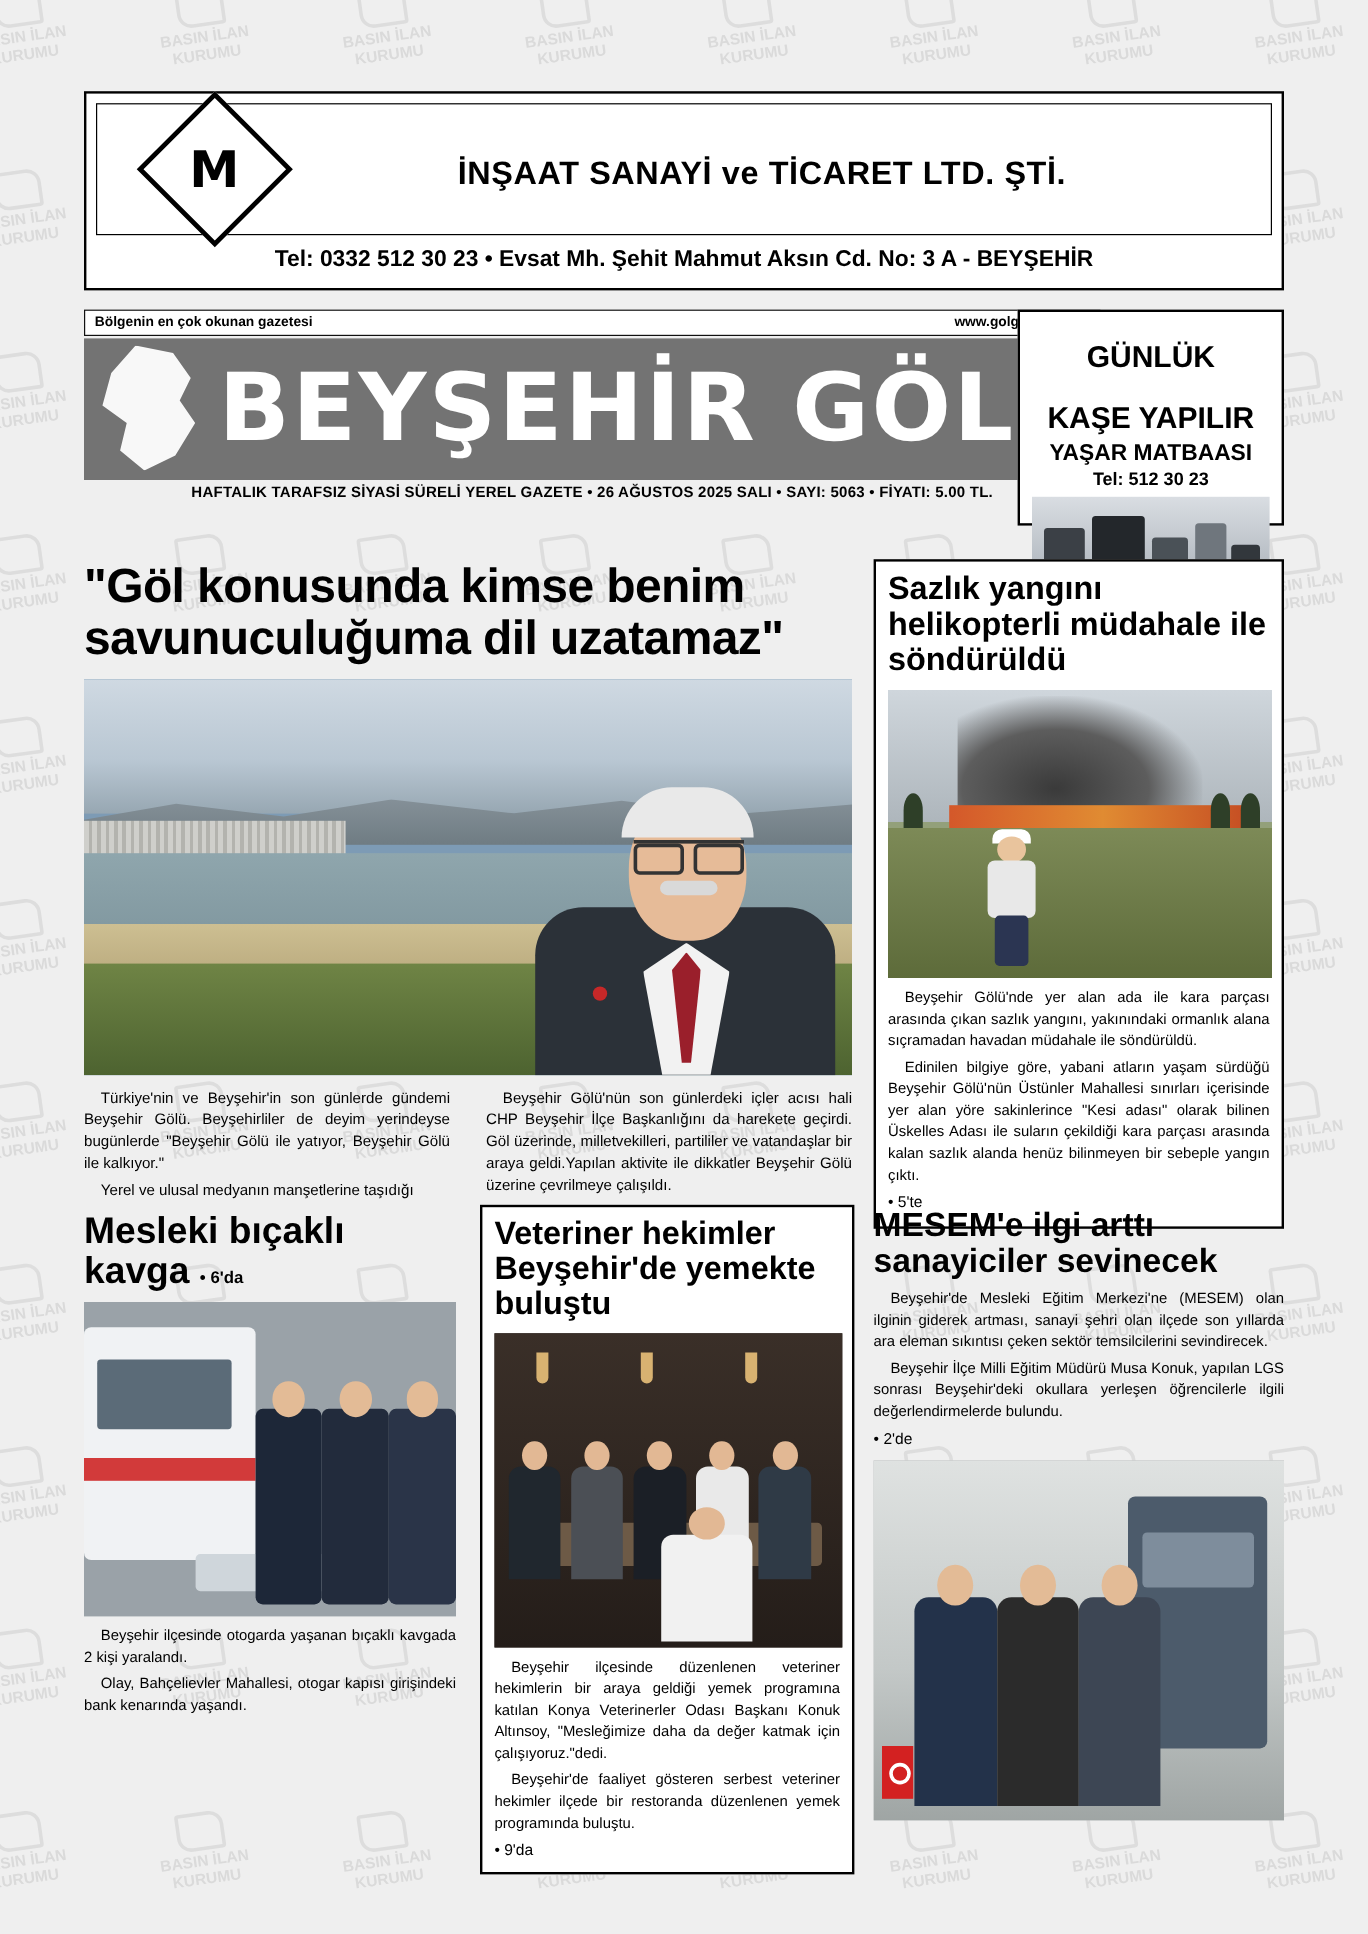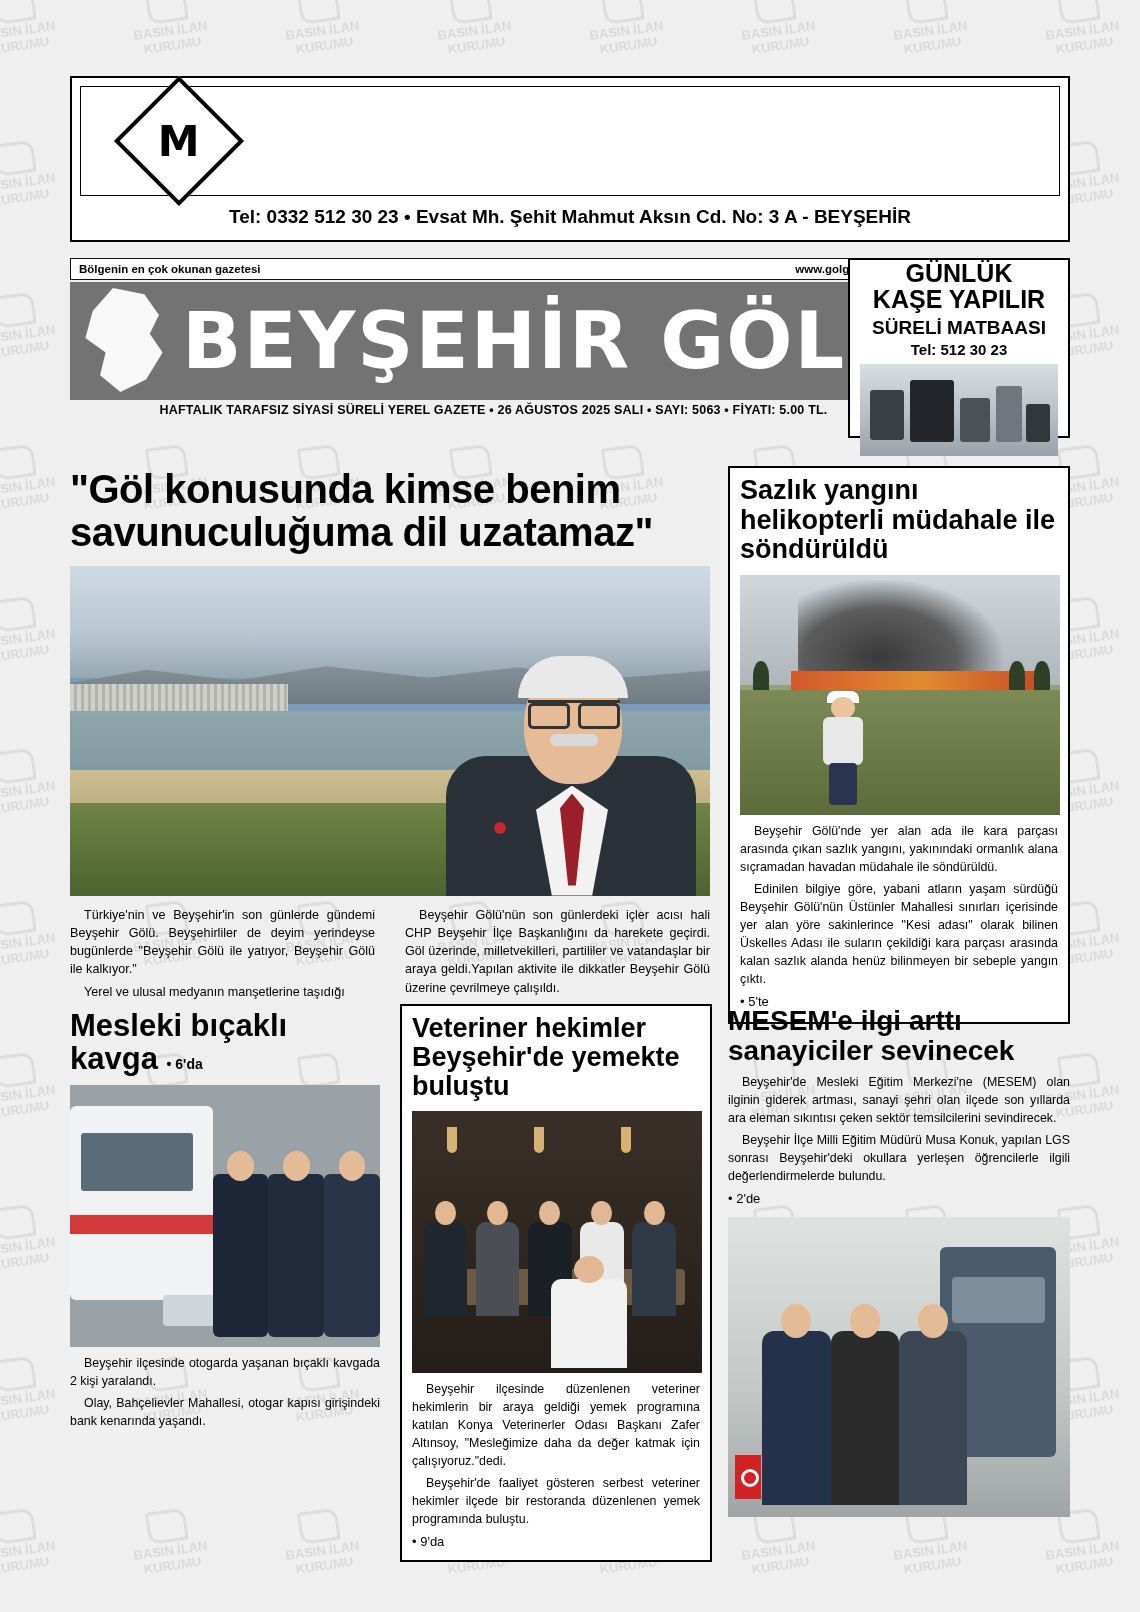--- a/index.html
+++ b/index.html
@@ -105,21 +105,21 @@
   }
   .mh-bottombar{
     margin-top:3px;
     font-size:12.5px;font-weight:bold; text-align:center;
     letter-spacing:.2px;
   }
   .mh-right{
     position:absolute; right:0; top:0; width:222px; height:180px;
     border:2px solid #000; background:#fff; text-align:center;
   }
-  .mh-right .l1{font-size:25px;font-weight:bold;margin-top:0;line-height:1.05;}
+  .mh-right .l1{font-size:25px;font-weight:bold;margin-top:25px;line-height:1.05;}
   .mh-right .l2{font-size:19px;font-weight:bold;margin-top:4px;}
   .mh-right .l3{font-size:15px;font-weight:bold;margin-top:2px;}
   .stampimg{
     margin:6px auto 0 auto;width:198px;height:92px;
     background:linear-gradient(180deg,#d9dde2 0%,#b9bfc6 55%,#9aa1a9 100%);
     position:relative; overflow:hidden;
   }
   .stampimg .s{position:absolute;background:#2f3338;border-radius:3px;}
   .stampimg .s.a{left:10px;top:26px;width:34px;height:50px;background:#3b4046;}
   .stampimg .s.b{left:50px;top:16px;width:44px;height:62px;background:#23272b;}
@@ -429,41 +429,42 @@
   </div>
 
 <div class="page">
 
   <div class="topad">
     <div class="topad-inner">
       <div class="topad-logo">
         <i>M</i>
       </div>
       <div class="topad-txt">
+        <div class="topad-t2">İNŞAAT SANAYİ ve TİCARET LTD. ŞTİ.</div>
       </div>
     </div>
     <div class="topad-tel">Tel: 0332 512 30 23 • Evsat Mh. Şehit Mahmut Aksın Cd. No: 3 A - BEYŞEHİR</div>
   </div>
 
   <div class="masthead-wrap">
     <div class="mh-left">
       <div class="mh-topbar">
         <span>Bölgenin en çok okunan gazetesi</span>
         <span>www.golgazetesi.net</span>
       </div>
       <div class="mh-blue">
         <div class="mh-map"></div>
         <div class="mh-title">BEYŞEHİR GÖL</div>
       </div>
       <div class="mh-bottombar">HAFTALIK TARAFSIZ SİYASİ SÜRELİ YEREL GAZETE  •  26 AĞUSTOS 2025 SALI  •  SAYI: 5063  •  FİYATI: 5.00 TL.</div>
     </div>
     <div class="mh-right">
       <div class="l1">GÜNLÜK</div>
       <div class="l1">KAŞE YAPILIR</div>
-      <div class="l2">SÜRELİ MATBAASI</div>
+      <div class="l2">YAŞAR MATBAASI</div>
       <div class="l3">Tel: 512 30 23</div>
       <div class="stampimg">
         <div class="s a"></div>
           <div class="s b"></div>
           <div class="s c"></div>
         <div class="s d"></div>
           <div class="s e"></div>
       </div>
     </div>
   </div>
@@ -571,21 +572,21 @@
           <div class="hh"></div>
         </div>
       <div class="guest g5">
           <div class="hh"></div>
         </div>
       <div class="frontman">
           <div class="hh"></div>
         </div>
     </div>
     <div class="b2-txt">
-      <p>Beyşehir ilçesinde düzenlenen veteriner hekimlerin bir araya geldiği yemek programına katılan Konya Veterinerler Odası Başkanı Zafer Altınsoy, "Mesleğimize daha da değer katmak için çalışıyoruz."dedi.</p>
+      <p>Beyşehir ilçesinde düzenlenen veteriner hekimlerin bir araya geldiği yemek programına katılan Konya Veterinerler Odası Başkanı Konuk Altınsoy, "Mesleğimize daha da değer katmak için çalışıyoruz."dedi.</p>
       <p>Beyşehir'de faaliyet gösteren serbest veteriner hekimler ilçede bir restoranda düzenlenen yemek programında buluştu.</p>
       <span class="dot">• 9'da</span>
     </div>
   </div>
 
   <div class="b3">
     <h2>MESEM'e ilgi arttı sanayiciler sevinecek</h2>
     <div class="b3-txt">
       <p>Beyşehir'de Mesleki Eğitim Merkezi'ne (MESEM) olan ilginin giderek artması, sanayi şehri olan ilçede son yıllarda ara eleman sıkıntısı çeken sektör temsilcilerini sevindirecek.</p>
       <p>Beyşehir İlçe Milli Eğitim Müdürü Musa Konuk, yapılan LGS sonrası Beyşehir'deki okullara yerleşen öğrencilerle ilgili değerlendirmelerde bulundu.</p>

